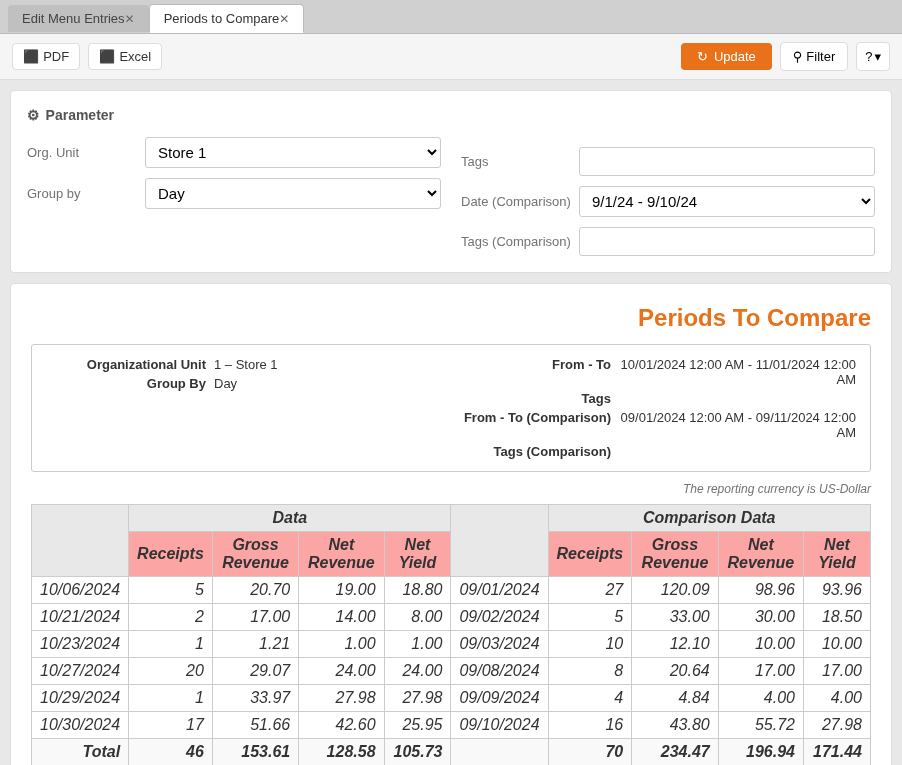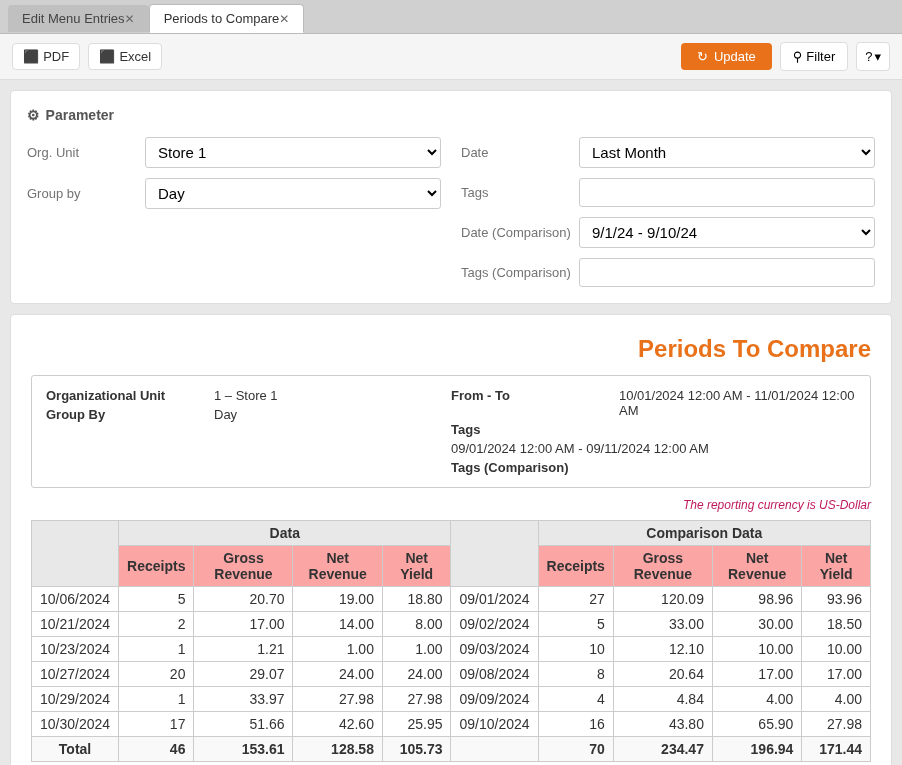--- a/index.html
+++ b/index.html
@@ -162,61 +162,63 @@
       margin-bottom: 12px;
     }
     .report-meta {
       border: 1px solid #ccc;
       border-radius: 3px;
       padding: 10px 14px;
       margin-bottom: 10px;
       display: grid;
       grid-template-columns: 1fr 1fr;
       gap: 4px 0;
+      text-align: right;
     }
     .meta-row {
       display: flex;
       gap: 8px;
       font-size: 13px;
       padding: 2px 0;
     }
     .meta-key {
       font-weight: bold;
       min-width: 160px;
     }
     .reporting-currency {
       text-align: right;
       font-size: 12px;
-      color: #be185d;
+      color: #737373;
       font-style: italic;
       margin-bottom: 8px;
     }
 
     
     .data-table {
       width: 100%;
       border-collapse: collapse;
-      font-size: 14px;
+      font-size: 16px;
+      font-style: italic;
     }
     .data-table th, .data-table td {
       border: 1px solid #ccc;
       padding: 4px 8px;
       text-align: right;
     }
     .data-table th {
       background: #fca5a5;
       text-align: center;
       font-weight: bold;
     }
     .data-table td:first-child,
     .data-table th.col-date {
       text-align: left;
     }
     .data-table td.date-col {
-      text-align: center;
+      text-align: right;
     }
     .data-table tr:last-child td {
       font-weight: bold;
       background: #f9f9f9;
     }
     .data-table .section-header th {
       background: #e8e8e8;
     }
   </style>
 </head>
@@ -278,28 +280,20 @@
         <label class="param-label">Group by</label>
         <div class="param-control">
           <select>
             <option>Day</option>
           </select>
         </div>
       </div>
     </div>
 
     <div>
-      <div class="param-row">
-        <label class="param-label">Date</label>
-        <div class="param-control">
-          <select>
-            <option>Last Month</option>
-          </select>
-        </div>
-      </div>
       <div class="param-row" style="margin-top:10px;">
         <label class="param-label">Tags</label>
         <div class="param-control">
           <input type="text" value="" style="">
         </div>
       </div>
       <div class="param-row" style="margin-top:10px;">
         <label class="param-label">Date (Comparison)</label>
         <div class="param-control">
           <select>
@@ -334,20 +328,21 @@
     <div>
       <div class="meta-row">
         <span class="meta-key">From - To</span>
         <span>10/01/2024 12:00 AM - 11/01/2024 12:00 AM</span>
       </div>
       <div class="meta-row">
         <span class="meta-key">Tags</span>
         <span></span>
       </div>
       <div class="meta-row">
+        <span class="meta-key">From - To (Comparison)</span>
         <span>09/01/2024 12:00 AM - 09/11/2024 12:00 AM</span>
       </div>
       <div class="meta-row">
         <span class="meta-key">Tags (Comparison)</span>
         <span></span>
       </div>
     </div>
   </div>
 
   <div class="reporting-currency">The reporting currency is US-Dollar</div>
@@ -434,21 +429,21 @@
   </tr>
         <tr>
     <td class="date-col">10/30/2024</td>
     <td>17</td>
     <td>51.66</td>
     <td>42.60</td>
     <td>25.95</td>
     <td class="date-col">09/10/2024</td>
     <td>16</td>
     <td>43.80</td>
-    <td>65.90</td>
+    <td>55.72</td>
     <td>27.98</td>
   </tr>
         <tr>
   <td class="date-col">Total</td>
   <td>46</td>
   <td>153.61</td>
   <td>128.58</td>
   <td>105.73</td>
   <td></td>
   <td>70</td>

